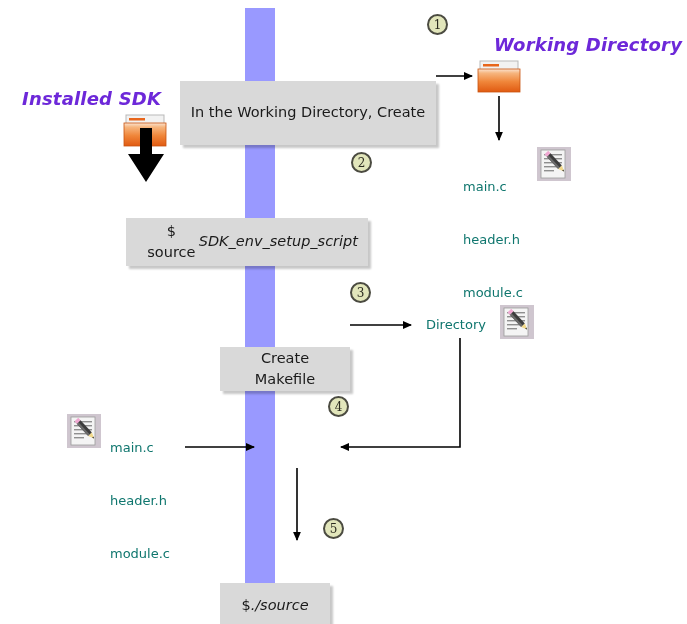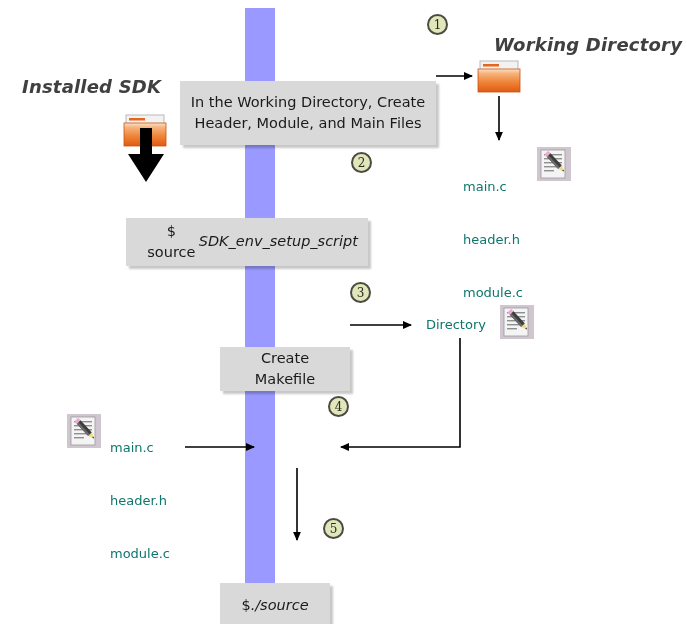--- a/index.html
+++ b/index.html
@@ -61,21 +61,21 @@
     z-index: 8;
     box-sizing: border-box;
   }
 
   
   .heading {
     position: absolute;
     font-weight: bold;
     font-style: italic;
     font-size: 18px;
-    color: #404040;
+    color: #6d28d9;
     white-space: nowrap;
     letter-spacing: 0.2px;
   }
 
   
   .label {
     position: absolute;
     font-size: 13px;
     color: #0f766e;
     line-height: 1.36;
@@ -122,21 +122,21 @@
 
     <line x1="185" y1="447" x2="254" y2="447" stroke="#000" stroke-width="1.6" marker-end="url(#arrowhead)"></line>
 
     <line x1="297" y1="468" x2="297" y2="540" stroke="#000" stroke-width="1.6" marker-end="url(#arrowhead)"></line>
   </svg>
 
   <svg class="icon-wrap" style="left:122px; top:128px; width:48px; height:56px; z-index:7;" viewBox="0 0 48 56">
     <path d="M18,0 L30,0 L30,26 L42,26 L24,54 L6,26 L18,26 Z" fill="#000000"></path>
   </svg>
 
-  <div class="heading" style="left:22px; top:76px;">Installed SDK</div>
+  <div class="heading" style="left:22px; top:88px;">Installed SDK</div>
 
   <div class="heading" style="left:494px; top:34px;">Working Directory</div>
 
   <svg class="icon-wrap" style="left:123px; top:114px; width:46px; height:34px;" viewBox="0 0 46 34">
     <defs>
       <linearGradient id="folderGrad1" x1="0" y1="0" x2="0" y2="1">
         <stop offset="0%" stop-color="#fbe3d0"></stop>
         <stop offset="18%" stop-color="#f6b57e"></stop>
         <stop offset="55%" stop-color="#f0863a"></stop>
         <stop offset="100%" stop-color="#e05a11"></stop>
@@ -216,21 +216,20 @@
       <polygon points="20.2,25 21.8,25 21,27" fill="#2b2b2b"></polygon>
       <rect x="18.5" y="1" width="5" height="3.4" fill="#f0a8d2"></rect>
     </g>
   </svg>
 
   <div class="step-circle" style="left:427px; top:14px;">1</div>
 
   <div class="box" style="left:180px; top:44px; width:256px; height:64px;">
     <div>
       <div>In the Working Directory, Create</div>
-      <div>Header, Module, and Main Files</div>
     </div>
   </div>
 
   <div class="label" style="left:463px; top:143px;">
     <div>main.c</div>
     <div>header.h</div>
     <div>module.c</div>
   </div>
 
   <div class="step-circle" style="left:351px; top:152px;">2</div>

